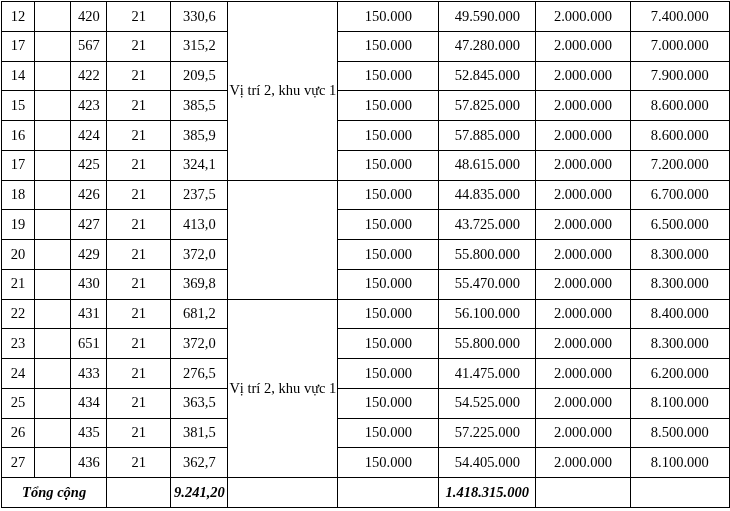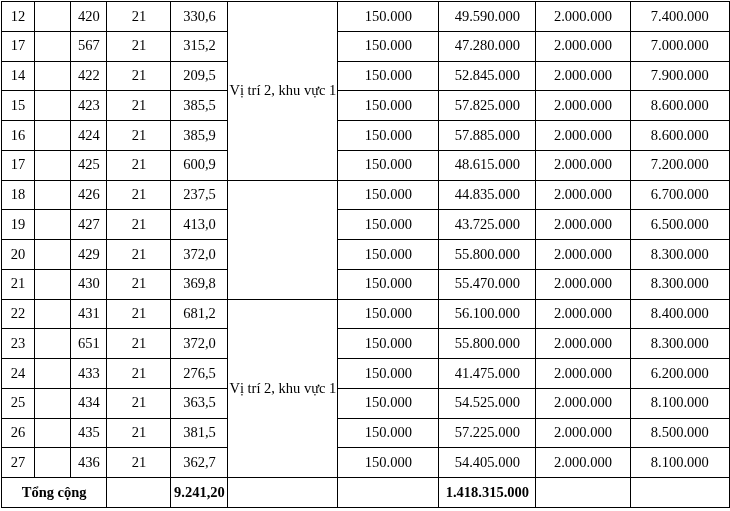--- a/index.html
+++ b/index.html
@@ -27,21 +27,21 @@
     border: 1px solid #000;
     font-size: 14.5px;
     line-height: 1.2;
     text-align: center;
     vertical-align: middle;
     padding: 0 1px;
     overflow: hidden;
     white-space: nowrap;
   }
   tr.data-row { height: 29.75px; }
-  tr.footer-row { height: 30px; }
+  tr.footer-row { height: 30px; font-style: italic; }
   tr.footer-row td { font-weight: bold; }
   td.loc-cell {
     white-space: normal;
     line-height: 1.35;
     padding: 0 2px;
   }
 </style>
 </head>
 <body>
 
@@ -114,21 +114,21 @@
           <td>150.000</td>
           <td>57.885.000</td>
           <td>2.000.000</td>
           <td>8.600.000</td>
         </tr>
         <tr class="data-row">
           <td>17</td>
           <td></td>
           <td>425</td>
           <td>21</td>
-          <td>600,9</td>
+          <td>324,1</td>
           <td>150.000</td>
           <td>48.615.000</td>
           <td>2.000.000</td>
           <td>7.200.000</td>
         </tr>
         <tr class="data-row">
           <td>18</td>
           <td></td>
           <td>426</td>
           <td>21</td>

